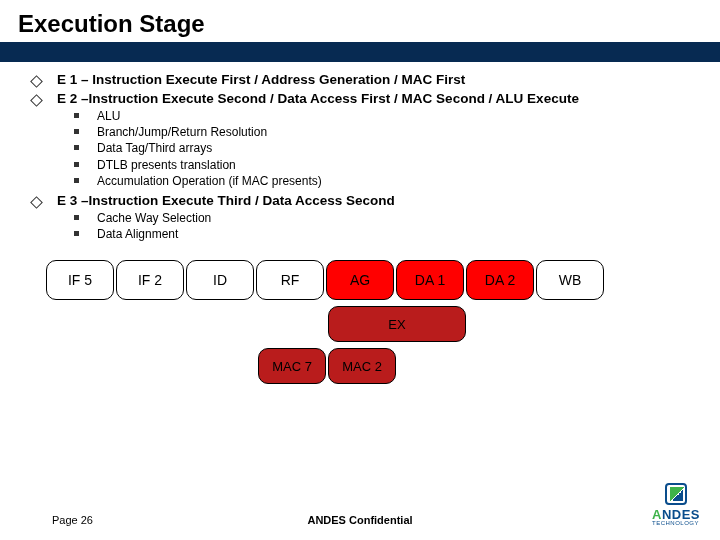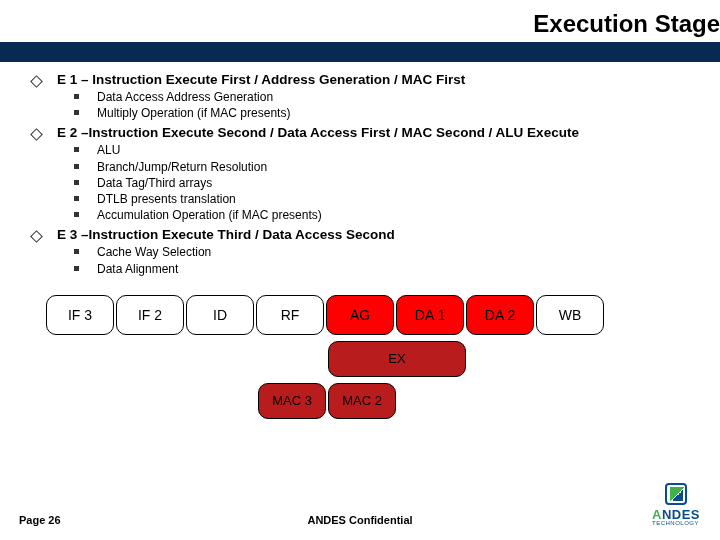--- a/index.html
+++ b/index.html
@@ -7,21 +7,20 @@
     width: 720px;
     height: 540px;
     background: #ffffff;
     font-family: Arial, Helvetica, sans-serif;
     position: relative;
     overflow: hidden;
   }
   .title-bar {
     background: #ffffff;
     padding: 10px 0 4px 18px;
-    text-align: right;
   }
   .title-bar h1 {
     font-size: 24px;
     font-weight: bold;
     color: #000;
   }
   .title-underline {
     height: 20px;
     background: #072a52;
   }
@@ -109,21 +108,21 @@
   .row2 .stage-sm { width: 138px; }
   .footer {
     position: absolute;
     bottom: 14px;
     left: 0;
     width: 100%;
     display: flex;
     align-items: center;
     font-size: 11px;
   }
-  .page-num { margin-left: 19px; font-weight: bold; }
+  .page-num { margin-left: 52px; font-weight: normal; }
   .conf { position: absolute; left: 50%; transform: translateX(-50%); font-weight: bold; }
   .logo {
     position: absolute;
     right: 20px;
     bottom: 0;
     display: flex;
     align-items: center;
     gap: 4px;
     flex-direction: column;
   }
@@ -161,30 +160,20 @@
 </div>
 <div class="title-underline"></div>
 
 <div class="content">
 
   <div class="sec">
     <div class="sec-head">
       <span class="diamond"></span>
       <span>E 1 – Instruction Execute First / Address Generation / MAC First</span>
     </div>
-    <div class="sub">
-      <div class="sub-row">
-          <span class="square"></span>
-          <span>Data Access Address Generation</span>
-        </div>
-      <div class="sub-row">
-          <span class="square"></span>
-          <span>Multiply Operation (if MAC presents)</span>
-        </div>
-    </div>
   </div>
 
   <div class="sec">
     <div class="sec-head">
       <span class="diamond"></span>
       <span>E 2 –Instruction Execute Second / Data Access First / MAC Second / ALU Execute</span>
     </div>
     <div class="sub">
       <div class="sub-row">
           <span class="square"></span>
@@ -220,36 +209,36 @@
           <span>Cache Way Selection</span>
         </div>
       <div class="sub-row">
           <span class="square"></span>
           <span>Data Alignment</span>
         </div>
     </div>
   </div>
 
   <div class="pipeline">
-    <div class="stage">IF 3</div>
+    <div class="stage">IF 5</div>
     <div class="stage">IF 2</div>
     <div class="stage">ID</div>
     <div class="stage">RF</div>
     <div class="stage hl">AG</div>
     <div class="stage hl">DA 1</div>
     <div class="stage hl">DA 2</div>
     <div class="stage">WB</div>
   </div>
 
   <div class="row2">
     <div class="stage-sm">EX</div>
   </div>
 
   <div class="row3">
-    <div class="stage-sm">MAC 3</div>
+    <div class="stage-sm">MAC 7</div>
     <div class="stage-sm">MAC 2</div>
   </div>
 
 </div>
 
 <div class="footer">
   <span class="page-num">Page 26</span>
   <span class="conf">ANDES Confidential</span>
   <div class="logo">
     <div class="logo-mark"></div>

